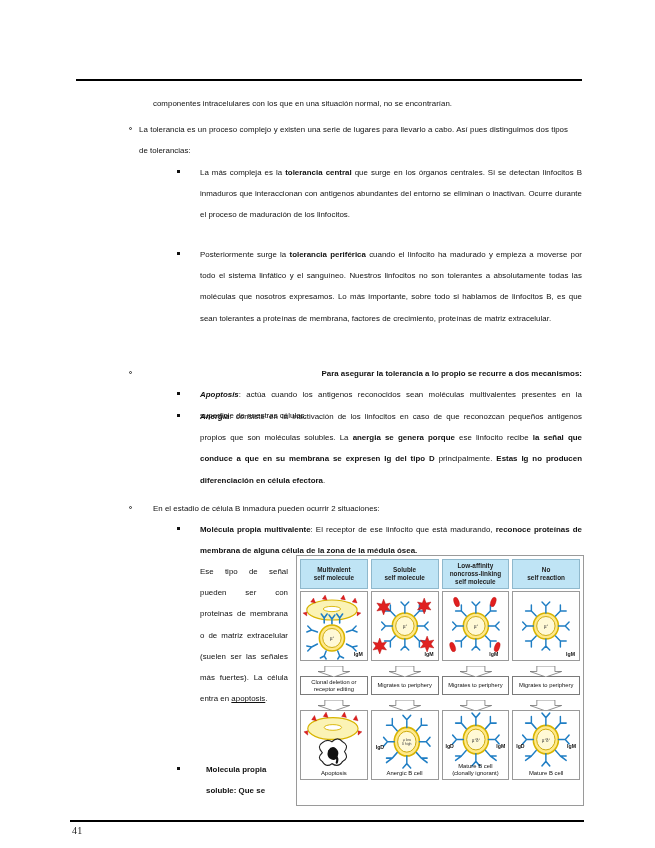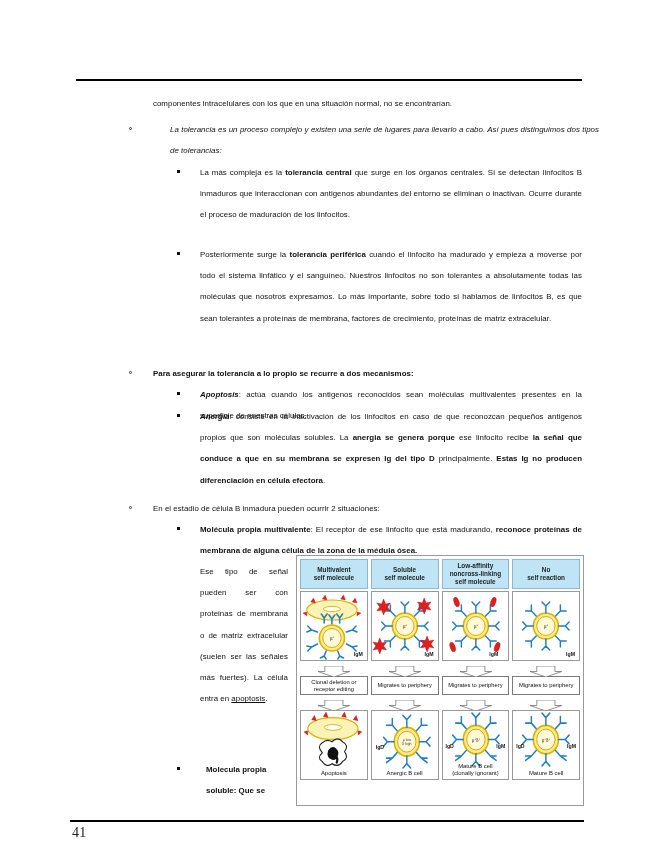--- a/index.html
+++ b/index.html
@@ -32,21 +32,21 @@
   .footer-rule {
     position: absolute;
     left: 70px; top: 792px;
     width: 514px; height: 0;
     border-top: 2.2px solid #000;
   }
   .page-number {
     position: absolute;
     left: 72px; top: 797px;
     font-family: "Liberation Serif", serif;
-    font-size: 14px;
+    font-size: 10px;
     color: #222;
     letter-spacing: 0.3px;
   }
 
   
   .body-text {
     position: absolute;
     left: 0; top: 0;
     width: 655px;
   }
@@ -181,36 +181,36 @@
 
   <div class="header-rule"></div>
 
   <div class="body-text">
 
     <div class="para" style="left:153px; top:65px; width:429px;">
       <span>componentes intracelulares con los que en una situación normal, no se encontrarían.</span>
     </div>
 
     <div class="bullet circle" style="left:129px; top:99px;"></div>
-    <div class="para" style="left:170px; top:91px; width:429px;font-style:italic;">
+    <div class="para" style="left:139px; top:91px; width:429px;">
       <span>La tolerancia es un proceso complejo y existen una serie de lugares para llevarlo a cabo. Así pues distinguimos dos tipos de tolerancias:</span>
     </div>
 
     <div class="bullet square" style="left:177px; top:142px;"></div>
     <div class="para" style="left:200px; top:134px; width:382px;">
       <span>La más compleja es la </span><b>tolerancia central</b><span> que surge en los órganos centrales. Si se detectan linfocitos B inmaduros que interaccionan con antigenos abundantes del entorno se eliminan o inactivan. Ocurre durante el proceso de maduración de los linfocitos.</span>
     </div>
 
     <div class="bullet square" style="left:177px; top:224px;"></div>
     <div class="para" style="left:200px; top:216px; width:382px;">
       <span>Posteriormente surge la </span><b>tolerancia periférica</b><span> cuando el linfocito ha madurado y empieza a moverse por todo el sistema linfático y el sanguíneo. Nuestros linfocitos no son tolerantes a absolutamente todas las moléculas que nosotros expresamos. Lo más importante, sobre todo si hablamos de linfocitos B, es que sean tolerantes a proteínas de membrana, factores de crecimiento, proteínas de matriz extracelular.</span>
     </div>
 
     <div class="bullet circle" style="left:129px; top:343px;"></div>
-    <div class="para nojust" style="left:153px; top:335px; width:429px;">
+    <div class="para nojust" style="left:153px; top:335px; width:429px;text-align:right;">
       <b>Para asegurar la tolerancia a lo propio se recurre a dos mecanismos:</b>
     </div>
 
     <div class="bullet square" style="left:177px; top:364px;"></div>
     <div class="para" style="left:200px; top:356px; width:382px;">
       <b><i>Apoptosis</i></b><span>: actúa cuando los antigenos reconocidos sean moléculas multivalentes presentes en la superficie de nuestras células.</span>
     </div>
 
     <div class="bullet square" style="left:177px; top:386px;"></div>
     <div class="para" style="left:200px; top:378px; width:382px;">

